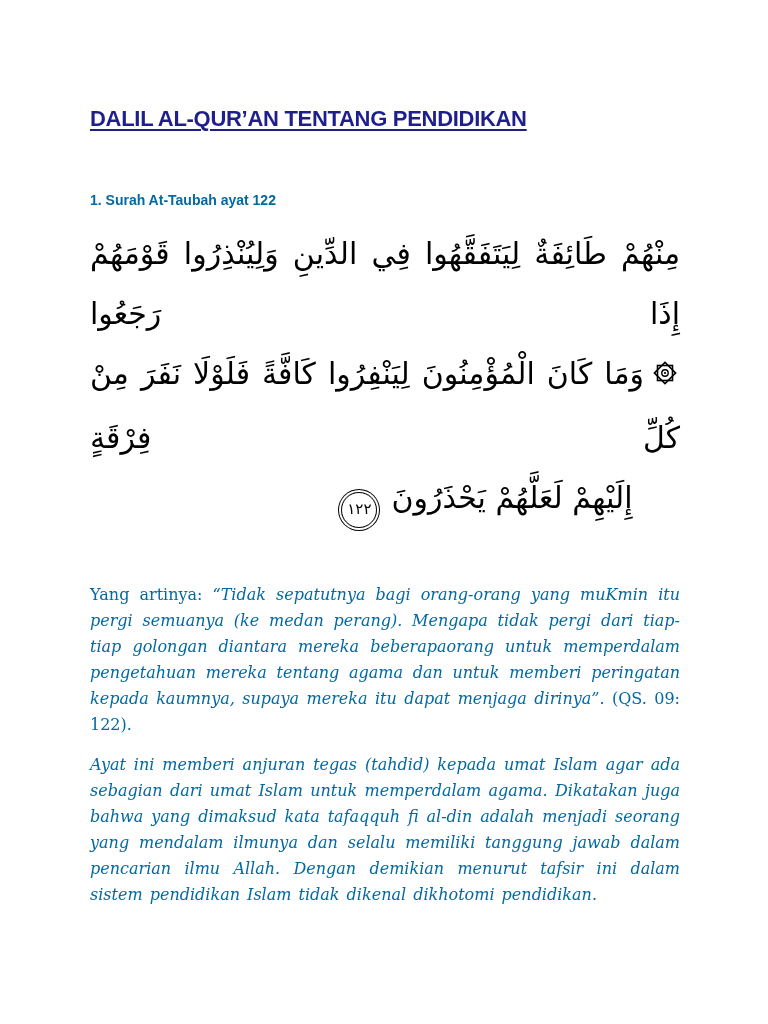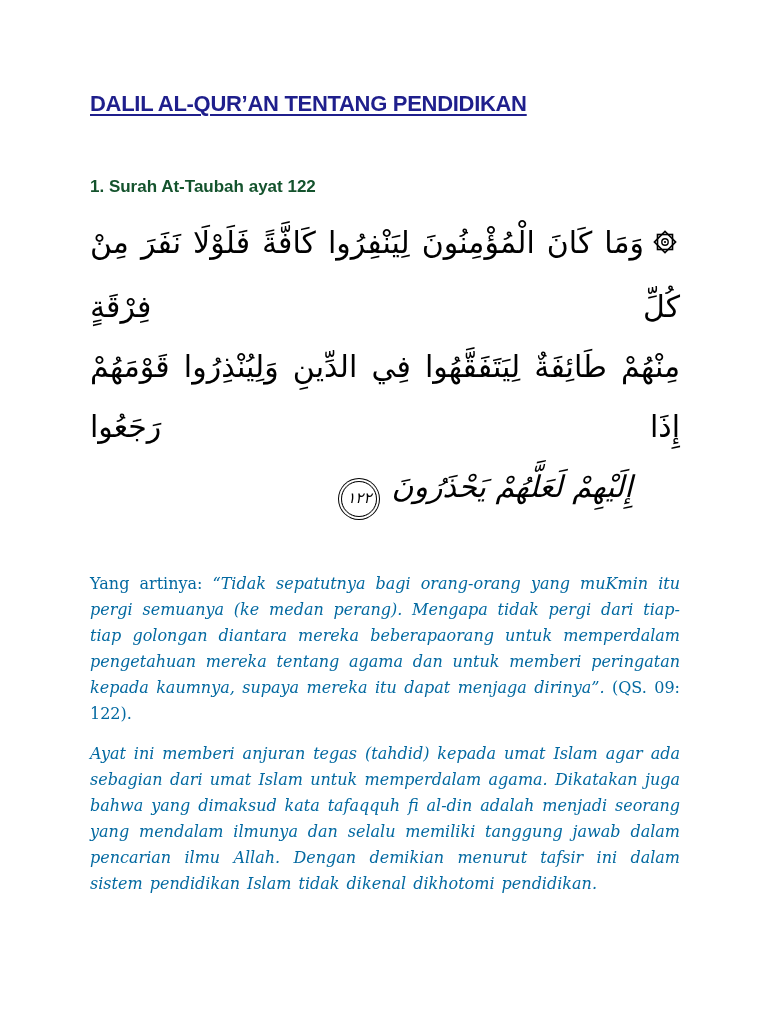--- a/index.html
+++ b/index.html
@@ -17,61 +17,60 @@
   .page {
     position: absolute;
     top: 0; left: 0;
     width: 768px;
     height: 1024px;
     background: #ffffff;
   }
   .content {
     position: absolute;
     left: 90px;
-    top: 1px;
+    top: 16px;
     width: 590px;
   }
   .doc-title {
     margin-top: 90px;
     font-family: "Liberation Sans", sans-serif;
     font-weight: bold;
     font-size: 22px;
     letter-spacing: -0.3px;
     color: #1f1f8c;
     text-decoration: underline;
     text-decoration-thickness: 2px;
     text-underline-offset: 3px;
     white-space: nowrap;
   }
   .section-heading {
     margin-top: 60px;
     font-family: "Liberation Sans", sans-serif;
     font-weight: bold;
-    font-size: 17px;
-    color: #14532d;
+    font-size: 14px;
+    color: #0369a1;
   }
   .verse-block {
     margin-top: 16px;
     direction: rtl;
     font-family: "DejaVu Sans", sans-serif;
     font-size: 30px;
     color: #000000;
     line-height: 60px;
   }
   .ar-line { width: 590px; }
   .ar-line.justify {
     text-align: justify;
     text-align-last: justify;
     -moz-text-align-last: justify;
   }
   .ar-line.last {
     text-align: center;
     padding-left: 200px;
     width: 390px;
-    font-style: italic;
   }
   .ornament {
     display: inline-block;
     vertical-align: -4px;
     margin-left: 6px;
   }
   .verse-medallion {
     display: inline-block;
     width: 34px;
     height: 34px;
@@ -102,29 +101,29 @@
 
 <div class="page">
   <div class="content">
 
     <div class="doc-title">DALIL AL-QUR’AN TENTANG PENDIDIKAN</div>
 
     <div class="section-heading">1. Surah At-Taubah ayat 122</div>
 
     <div class="verse-block">
       <div class="ar-line justify">
+        <span>مِنْهُمْ طَائِفَةٌ لِيَتَفَقَّهُوا فِي الدِّينِ وَلِيُنْذِرُوا قَوْمَهُمْ إِذَا رَجَعُوا</span>
+      </div>
+      <div class="ar-line justify">
         <span class="ornament"><svg width="30" height="30" viewBox="0 0 30 30">
           <rect x="7.5" y="7.5" width="15" height="15" fill="none" stroke="#000" stroke-width="1.6"></rect>
           <rect x="7.5" y="7.5" width="15" height="15" fill="none" stroke="#000" stroke-width="1.6" transform="rotate(45 15 15)"></rect>
           <circle cx="15" cy="15" r="3.2" fill="none" stroke="#000" stroke-width="1.4"></circle>
           <circle cx="15" cy="15" r="1.1" fill="#000"></circle>
         </svg></span><span>وَمَا كَانَ الْمُؤْمِنُونَ لِيَنْفِرُوا كَافَّةً فَلَوْلَا نَفَرَ مِنْ كُلِّ فِرْقَةٍ</span>
-      </div>
-      <div class="ar-line justify">
-        <span>مِنْهُمْ طَائِفَةٌ لِيَتَفَقَّهُوا فِي الدِّينِ وَلِيُنْذِرُوا قَوْمَهُمْ إِذَا رَجَعُوا</span>
       </div>
       <div class="ar-line last">
         <span>إِلَيْهِمْ لَعَلَّهُمْ يَحْذَرُونَ</span><span class="verse-medallion">١٢٢</span>
       </div>
     </div>
 
     <div class="para translation">
       <span class="lead">Yang artinya: </span><span class="quote">“Tidak sepatutnya bagi orang-orang yang muKmin itu pergi semuanya (ke medan perang). Mengapa tidak pergi dari tiap-tiap golongan diantara mereka beberapaorang untuk memperdalam pengetahuan mereka tentang agama dan untuk memberi peringatan kepada kaumnya, supaya mereka itu dapat menjaga dirinya”.</span><span class="reference"> (QS. 09: 122).</span>
     </div>
 

